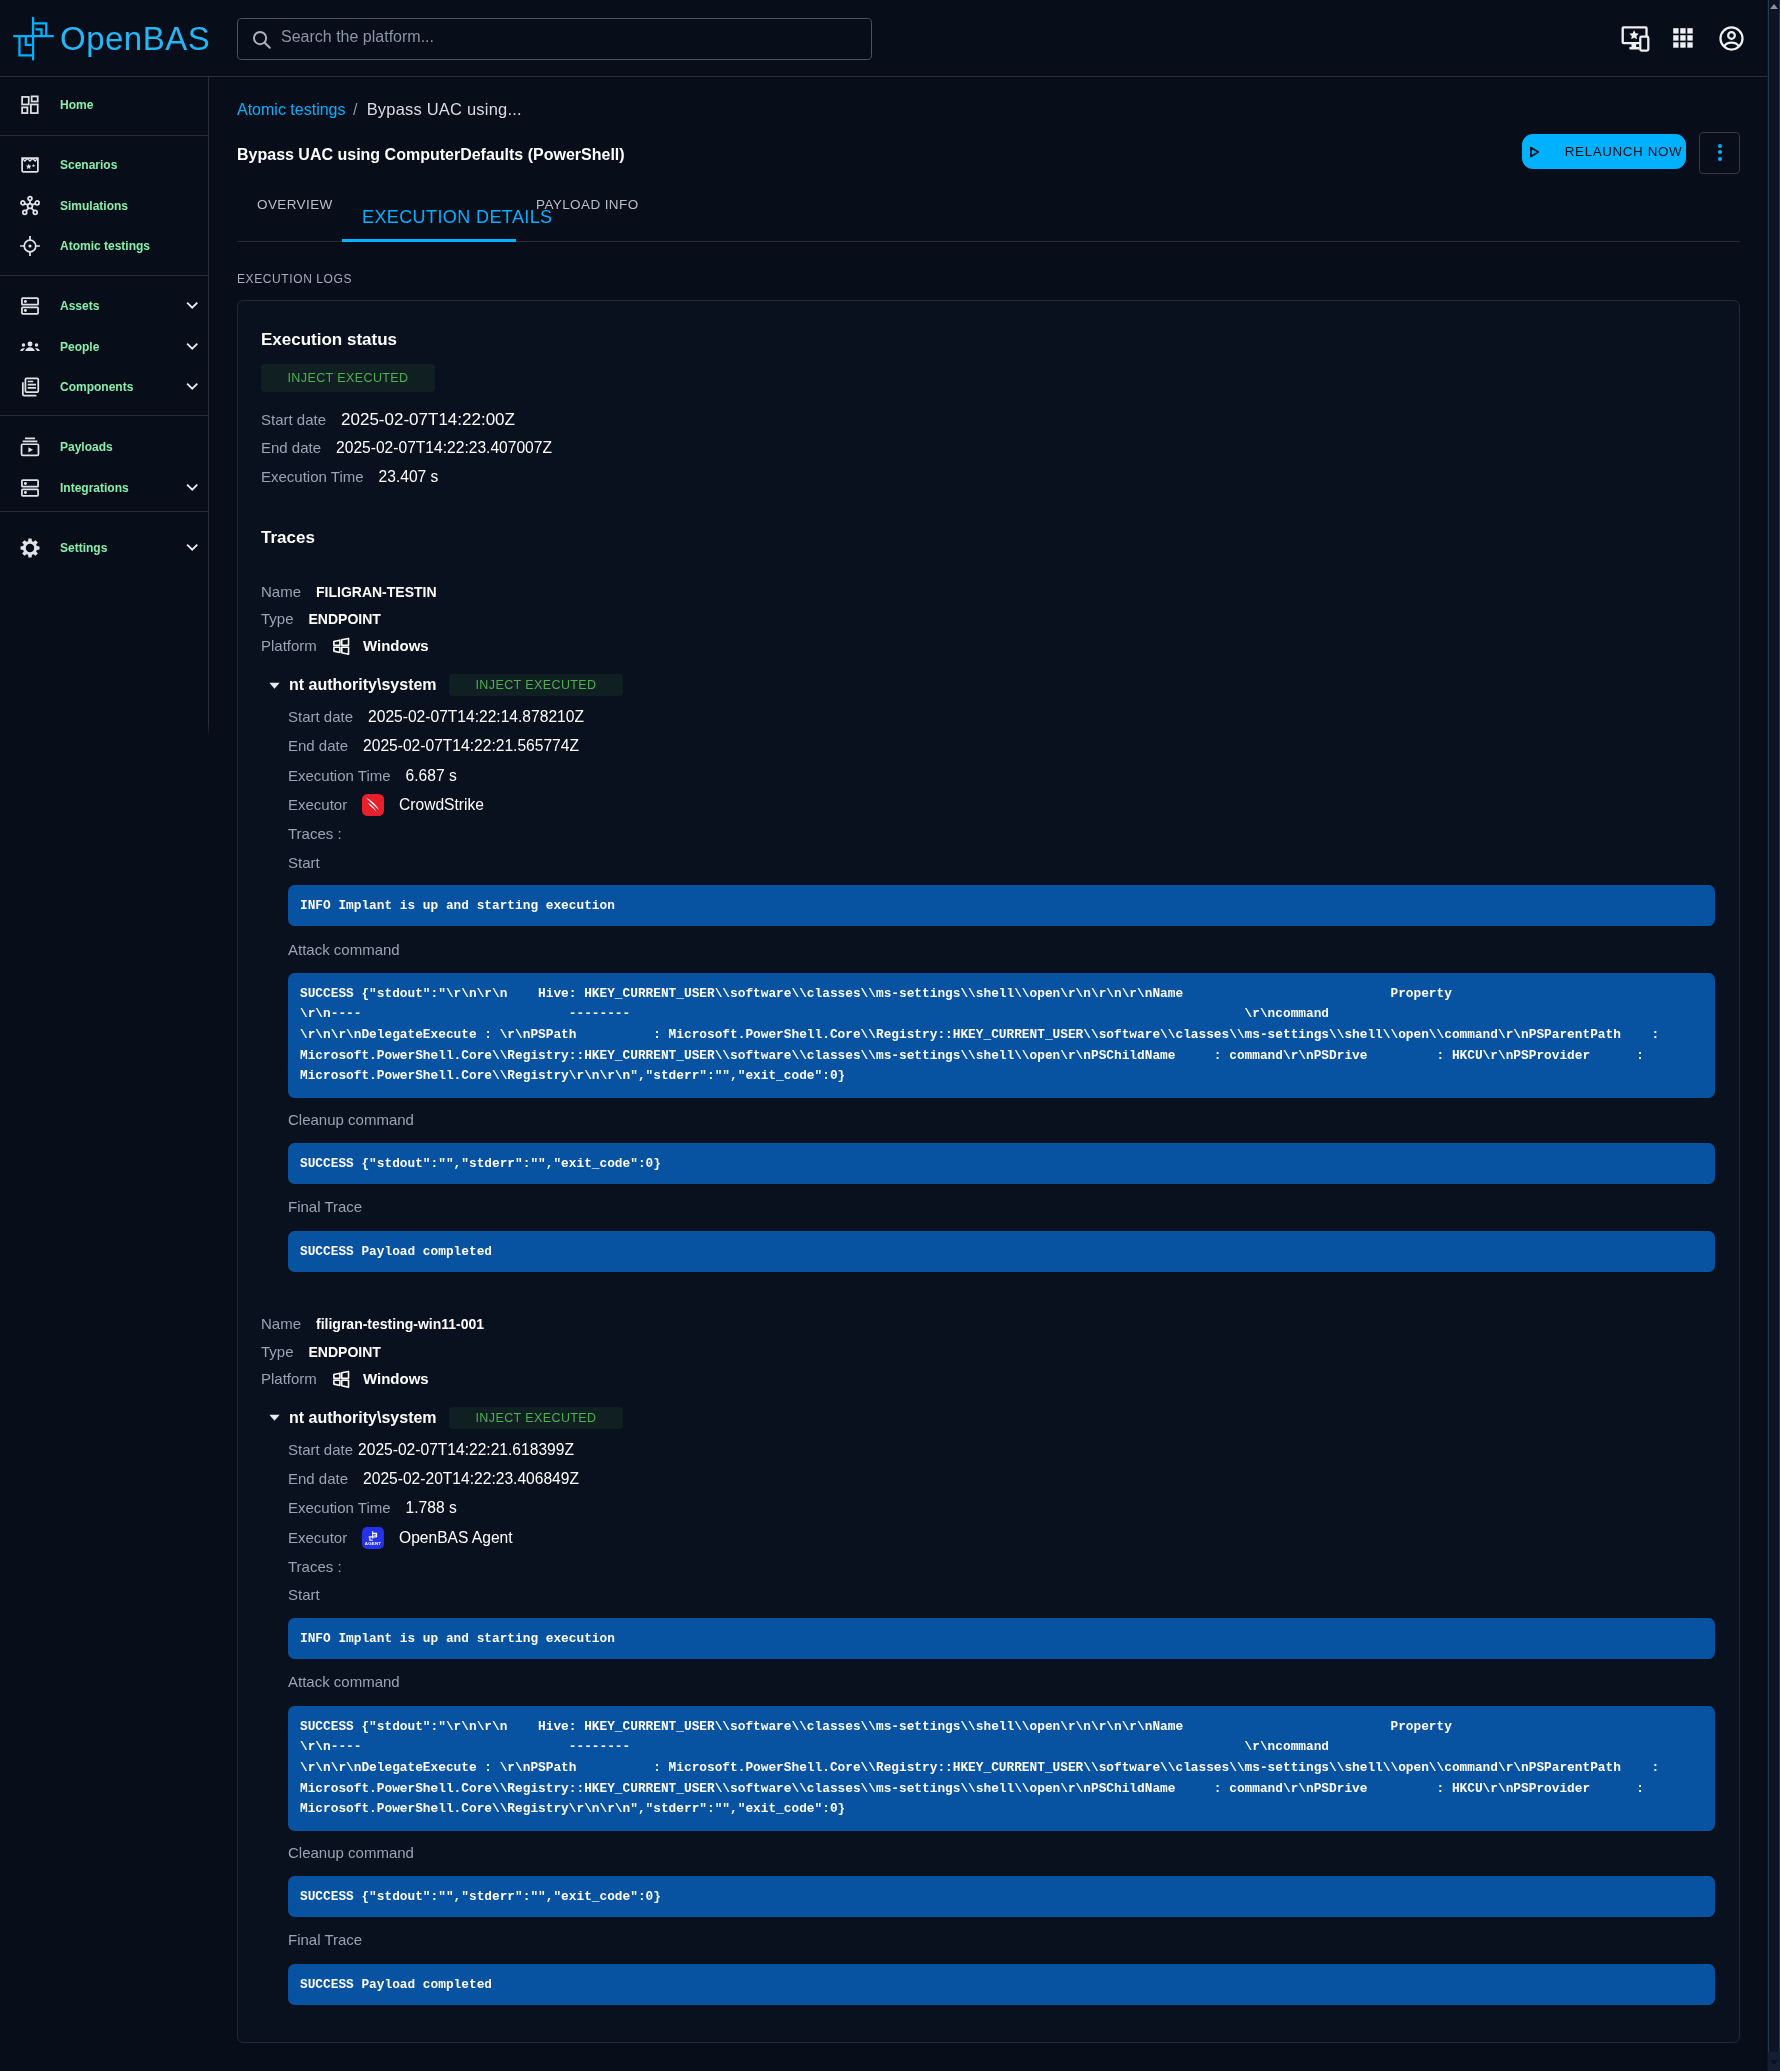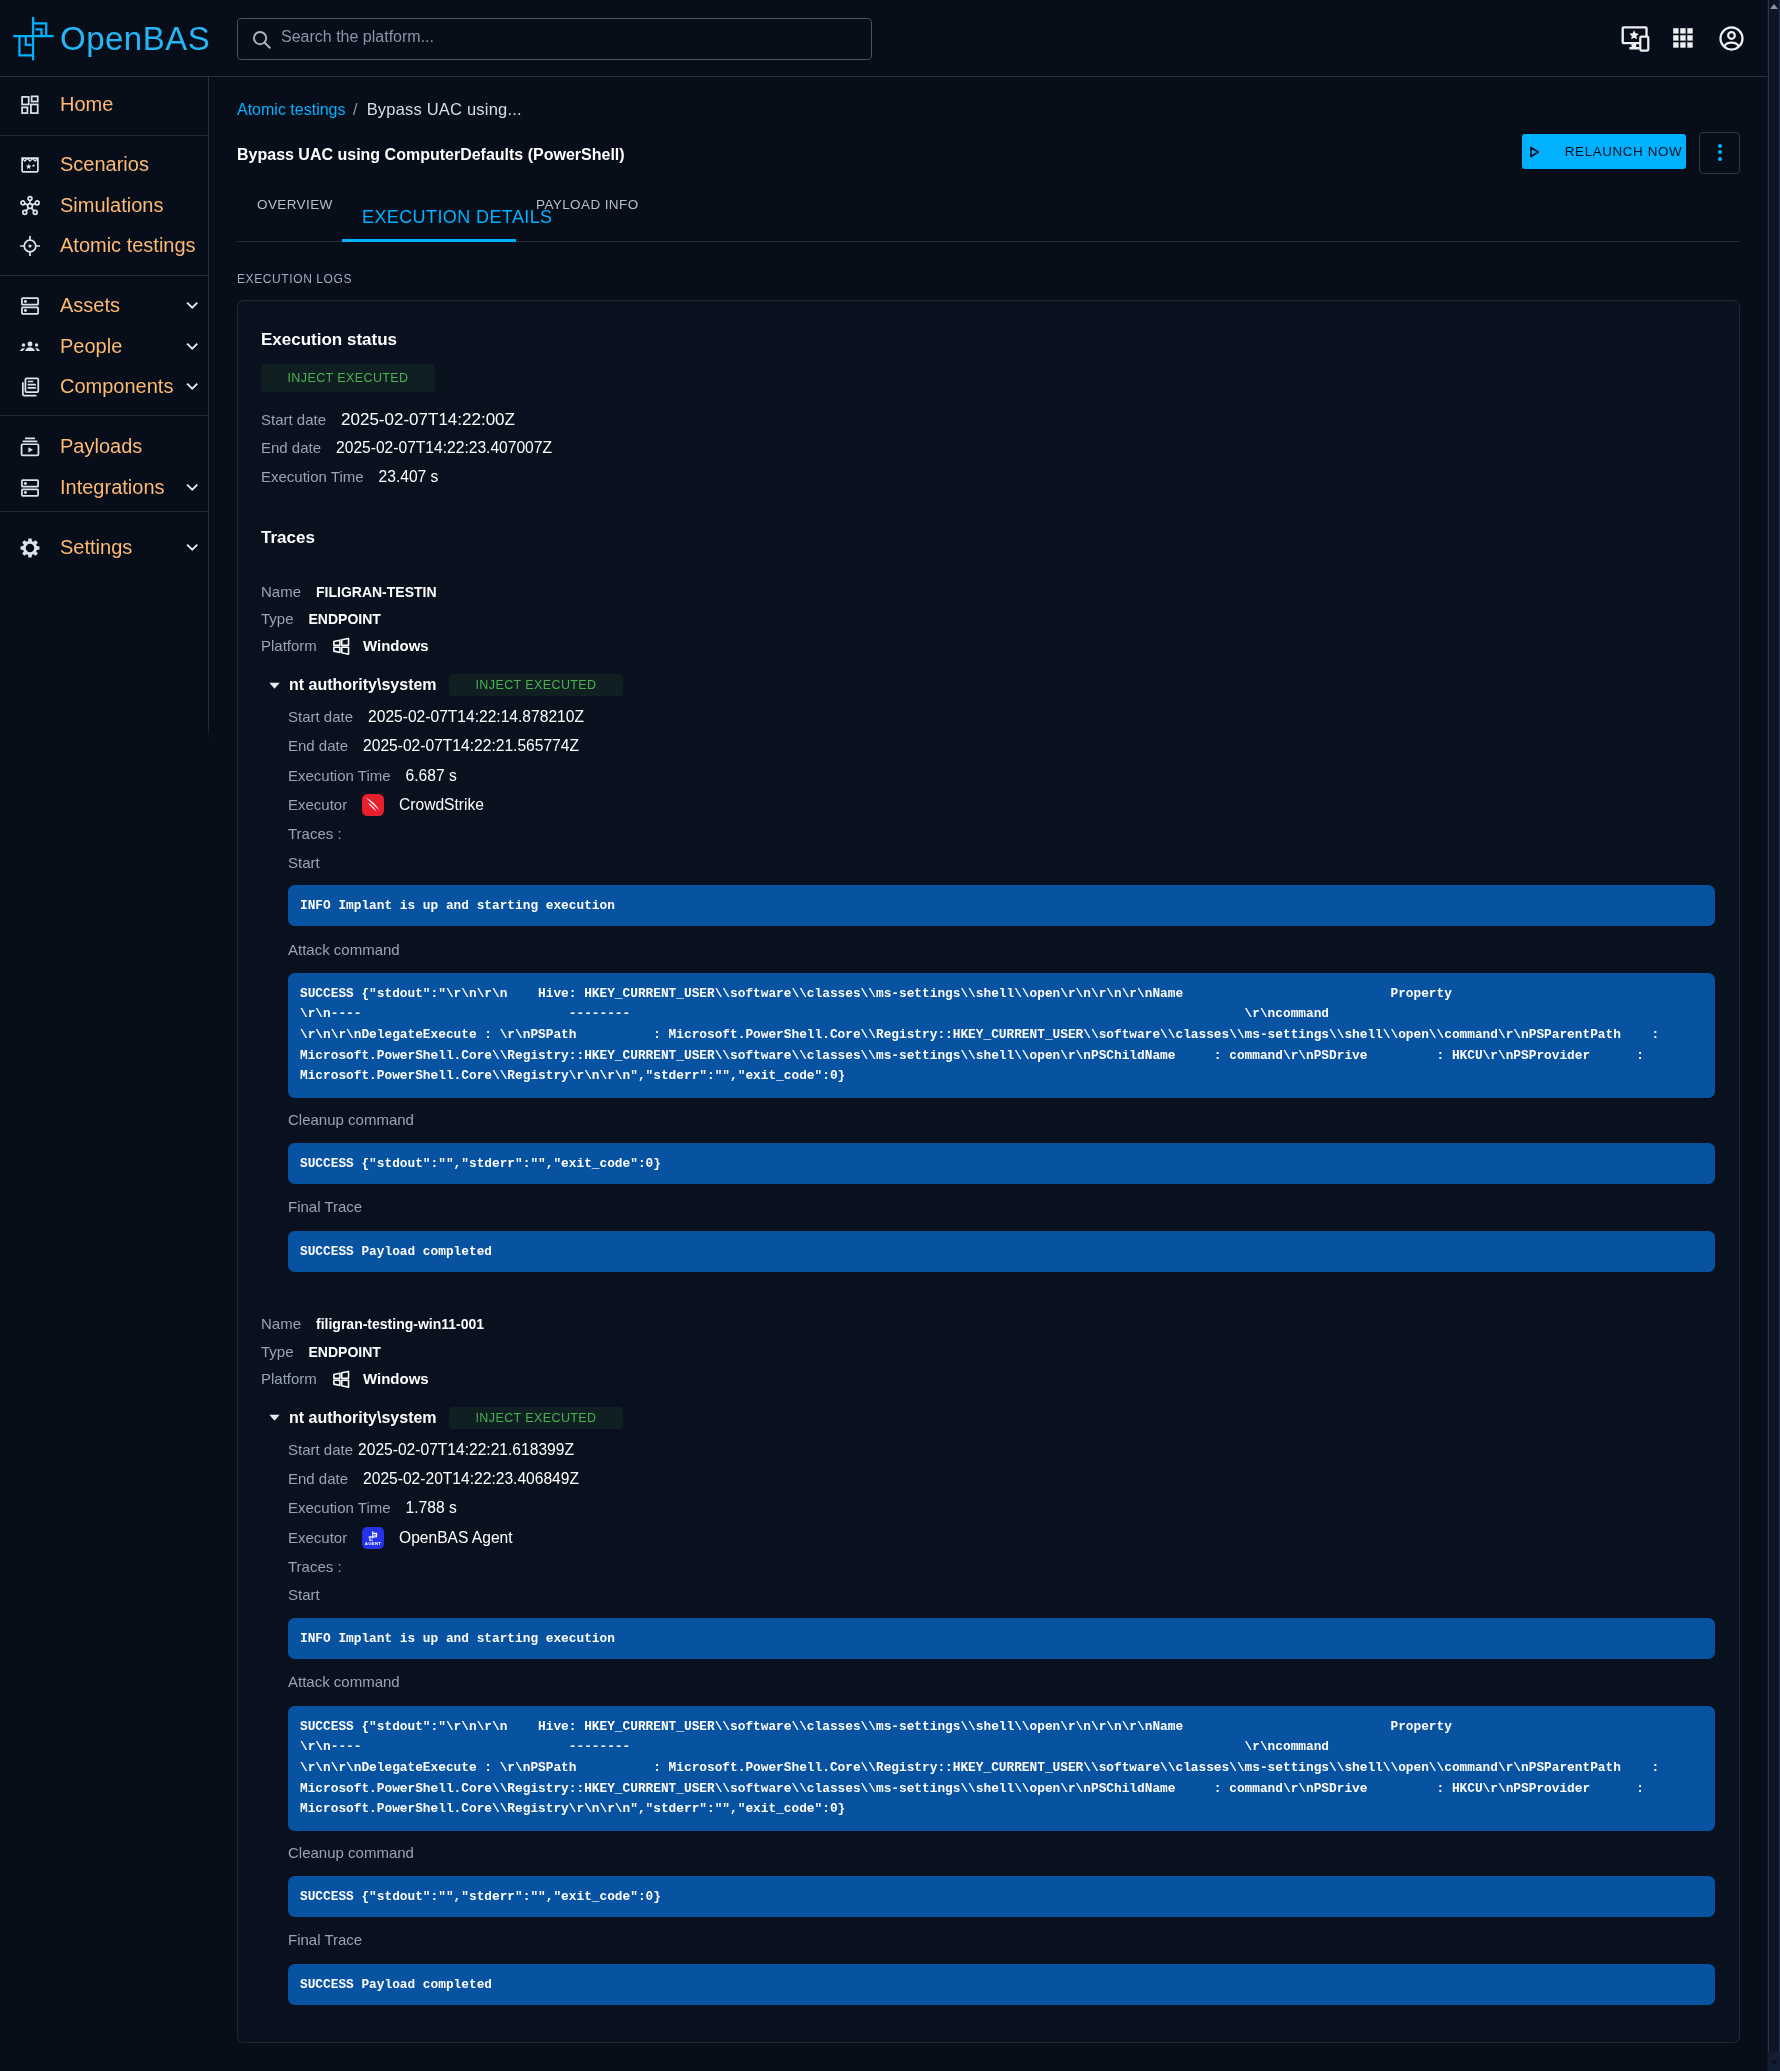--- a/index.html
+++ b/index.html
@@ -7,21 +7,21 @@
 .lbl { color:#9aa3b2; }
 .val { color:#ffffff; }
 .b   { font-weight:bold; }
 .chip { position:absolute; display:flex; align-items:center; justify-content:center; background:rgba(76,175,80,0.10); color:#4caf50; font-size:12.5px; letter-spacing:0.4px; border-radius:3.7px; }
 .tbox { position:absolute; left:288px; width:1427px; background:#0852a2; border-radius:6.5px; color:#fff; font-family:"Liberation Mono",monospace; font-size:12.8px; font-weight:bold; }
 .tbox1 { height:41px; line-height:41px; padding:0 12px; white-space:pre; }
 .tboxm { padding:10.7px 12px; }
 .tboxm div { height:20.7px; line-height:20.7px; white-space:pre; }
 .mi { position:absolute; left:0; width:208px; height:41px; display:flex; align-items:center; }
 .mi .ic { position:absolute; left:18.6px; width:22px; height:22px; }
-.mi .tx { position:absolute; left:60px; font-size:20px; color:#fdba74; }
+.mi .tx { position:absolute; left:60px; font-size:12px; color:#86efac;font-weight:bold; }
 .mi .ch { position:absolute; left:182px; top:10.2px; }
 .sdiv { position:absolute; left:0; width:208px; height:0.9px; background:rgba(255,255,255,0.12); }
 </style></head><body>
 <div class="abs" style="left:1767px;top:0;width:14px;height:2071px;background:#0d1524;"></div>
 <div class="abs" style="left:1768px;top:0;width:0.9px;height:2071px;background:rgba(90,120,175,0.35);"></div>
 <div class="abs" style="left:1779px;top:0;width:0.9px;height:2071px;background:rgba(90,120,175,0.30);"></div>
 <div class="abs" style="left:1770px;top:3.7px;width:0;height:0;border-left:4.2px solid transparent;border-right:4.2px solid transparent;border-bottom:5.6px solid #8b93a3;"></div>
 <div class="abs" style="left:1768px;top:2052px;width:12px;height:19.5px;background:#131e33;"></div>
 <div class="abs" style="left:1770px;top:2060px;width:0;height:0;border-left:4.2px solid transparent;border-right:4.2px solid transparent;border-top:5.6px solid #0a101c;"></div>
 <div class="abs" style="left:0;top:0;width:1767px;height:77px;background:#070d19;border-bottom:0.9px solid rgba(255,255,255,0.14);"></div>
@@ -193,21 +193,21 @@
     <span class="ic"><svg width="22" height="22" viewBox="0 0 24 24" style="">
         <path d="M19.40 9.88 L22.36 10.27 L22.36 13.73 L19.40 14.12 L18.73 15.73 L20.55 18.10 L18.10 20.55 L15.73 18.73 L14.12 19.40 L13.73 22.36 L10.27 22.36 L9.88 19.40 L8.27 18.73 L5.90 20.55 L3.45 18.10 L5.27 15.73 L4.60 14.12 L1.64 13.73 L1.64 10.27 L4.60 9.88 L5.27 8.27 L3.45 5.90 L5.90 3.45 L8.27 5.27 L9.88 4.60 L10.27 1.64 L13.73 1.64 L14.12 4.60 L15.73 5.27 L18.10 3.45 L20.55 5.90 L18.73 8.27 Z M12 16.6 a4.6 4.6 0 1 1 0 -9.2 a4.6 4.6 0 1 1 0 9.2 Z" fill="#dfe3e8" fill-rule="evenodd"></path>
       </svg></span>
     <span class="tx">Settings</span>
     <span class="ch"><svg width="20.4" height="20.4" viewBox="0 0 22 22" style="">
         <path d="M5.5 8.2 L11 13.7 L16.5 8.2" stroke="#e7eaee" stroke-width="2" fill="none"></path>
       </svg></span>
   </div>
 <div class="row" style="left:237px;top:99px;font-size:16px;"><span style="color:#00b1ff;">Atomic testings</span><span style="color:#8d96a5;margin:0 9.3px 0 7.4px;">/</span><span style="color:#d9dde2;font-size:16.5px;letter-spacing:0.2px;">Bypass UAC using...</span></div>
 <div class="abs" style="left:237px;top:140px;font-size:16px;font-weight:bold;color:#fff;letter-spacing:0;line-height:29px;">Bypass UAC using ComputerDefaults (PowerShell)</div>
-<div class="abs" style="left:1522px;top:134px;width:164px;height:35px;background:#00b1ff;border-radius:3px;display:flex;align-items:center;justify-content:center;gap:23px;">
+<div class="abs" style="left:1522px;top:134px;width:164px;height:35px;background:#00b1ff;border-radius:11px;display:flex;align-items:center;justify-content:center;gap:23px;">
     <span style="display:flex;">
       <svg width="16" height="16" viewBox="0 0 17 17" style="">
         <path d="M5.2 3.6 L13 8.5 L5.2 13.4 Z" fill="none" stroke="#0a1625" stroke-width="1.9" stroke-linejoin="round"></path>
       </svg>
     </span>
     <span style="color:#07121f;font-size:13.4px;font-weight:500;letter-spacing:0.6px;">RELAUNCH NOW</span>
   </div>
 <div class="abs" style="left:1699px;top:132px;width:41px;height:42px;border:0.9px solid rgba(255,255,255,0.18);border-radius:4.6px;"></div>
 <div class="abs" style="left:1718px;top:144px;width:4.3px;height:4.3px;border-radius:50%;background:#00b1ff;"></div>
 <div class="abs" style="left:1718px;top:150px;width:4.3px;height:4.3px;border-radius:50%;background:#00b1ff;"></div>

